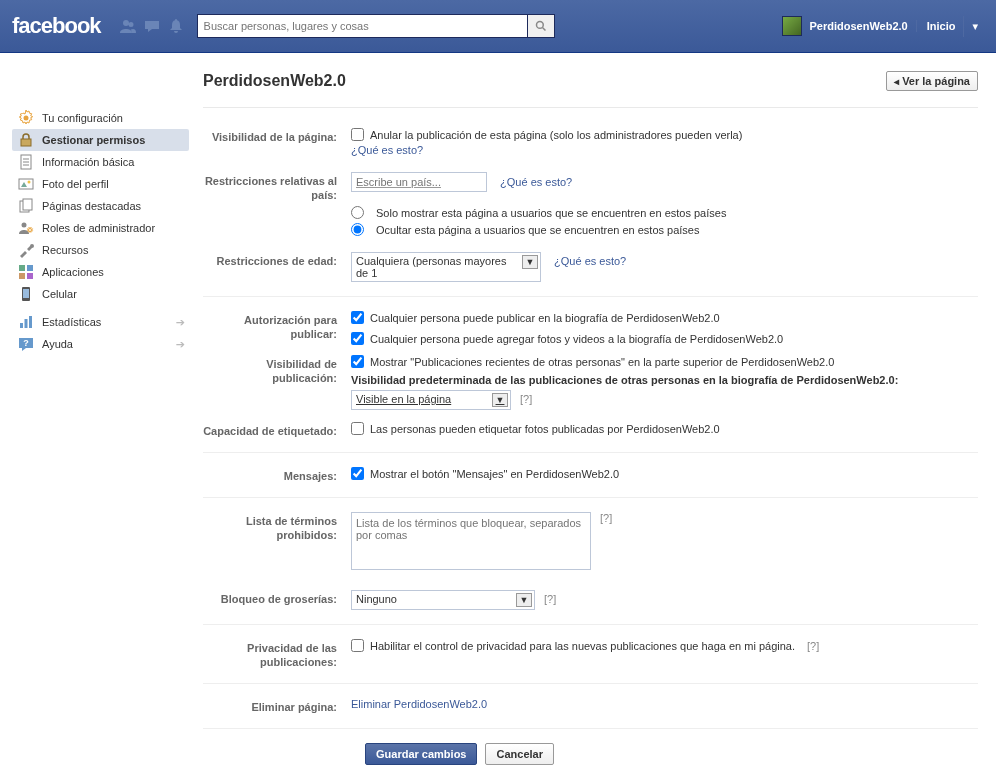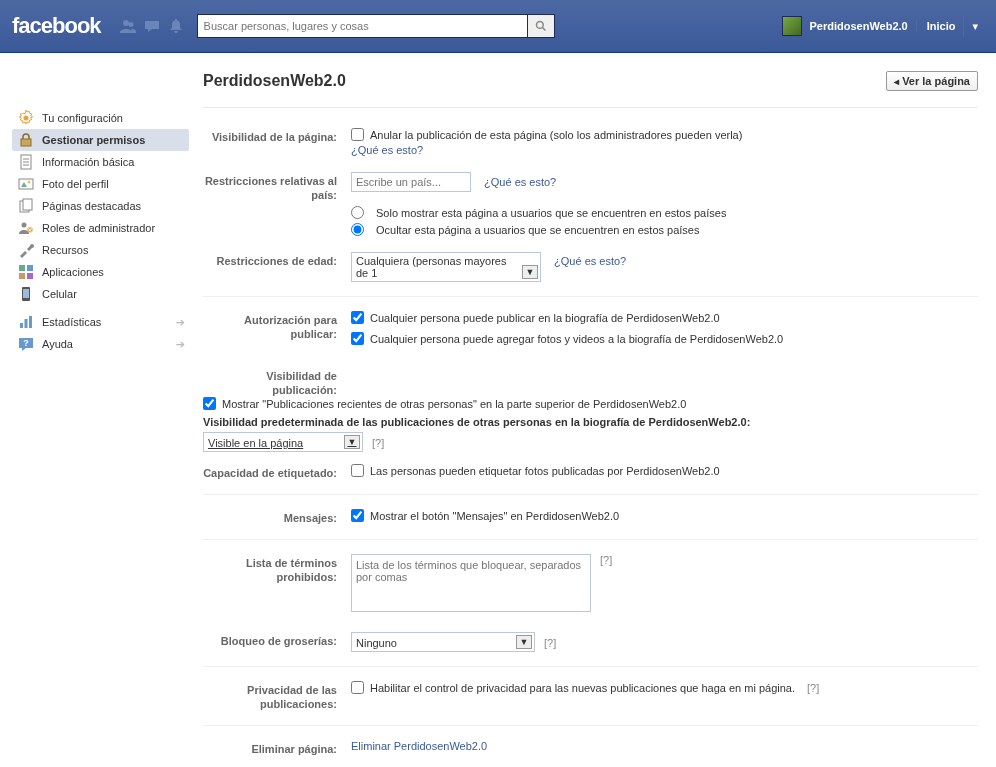--- a/index.html
+++ b/index.html
@@ -39,23 +39,23 @@
 
 .form { padding-top: 16px; }
 .row { display: flex; padding: 4px 0; }
 .label { width: 148px; text-align: right; padding-right: 14px; font-weight: bold; color: #666; padding-top: 2px; line-height: 14px; }
 .field { flex: 1; color: #333; }
 .field .sub { margin-top: 3px; }
 .chklabel { display: flex; align-items: center; gap: 6px; }
 .chk { width: 13px; height: 13px; }
 .help { color: #3b5998; font-size: 11px; margin-left: 10px; }
 .textinput { border: 1px solid #bdc7d8; padding: 3px 4px; font: inherit; width: 120px; }
-.textinput.country { width: 120px; color: #999; }
+.textinput.country { width: 136px; color: #999; text-decoration: underline; }
 .radio { margin-right: 6px; }
-.select { border: 1px solid #bdc7d8; padding: 2px 2px 2px 4px; font: inherit; background:#fff; display:inline-flex; align-items:flex-end; gap:2px; }
+.select { border: 1px solid #bdc7d8; padding: 2px 2px 2px 4px; font: inherit; background:#fff; display:inline-flex; align-items:flex-start; gap:2px; }
 .select .sval { flex:1; }
 .select .sarrow { border:1px solid #999; background:#eee; width:16px; height:14px; display:flex; align-items:center; justify-content:center; font-size:9px; }
 .textarea { border: 1px solid #bdc7d8; padding: 4px; font: inherit; color:#999; width: 240px; height: 58px; resize:none; }
 .q { color:#888; margin-left:6px; }
 
 hr.sep { border: none; border-top: 1px solid #eee; margin: 10px 0; }
 
 .buttons { display:flex; gap:8px; padding: 14px 0 0 162px; border-top:1px solid #eee; margin-top:10px; }
 .btn-primary { background: linear-gradient(#5b74a8,#3b5998); border:1px solid #29447e; color:#fff; font-weight:bold; padding:4px 10px; font:inherit; font-weight:bold; border-radius:2px; }
 .btn-default { background: linear-gradient(#fff,#eee); border:1px solid #999; color:#333; font-weight:bold; padding:4px 10px; font:inherit; font-weight:bold; border-radius:2px; }
@@ -259,21 +259,21 @@
             </label>
           <div style="margin-top:8px;">
             <label class="chklabel">
                 <input type="checkbox" class="chk" checked="" style="">
                 <span>Cualquier persona puede agregar fotos y videos a la biografía de PerdidosenWeb2.0</span>
               </label>
           </div>
         </div>
       </div>
 
-      <div class="row" style="margin-top:14px;flex-direction:column;">
+      <div class="row" style="margin-top:2px;">
         <div class="label">Visibilidad de publicación:</div>
         <div class="field">
           <label class="chklabel">
               <input type="checkbox" class="chk" checked="" style="">
               <span>Mostrar "Publicaciones recientes de otras personas" en la parte superior de PerdidosenWeb2.0</span>
             </label>
           <div class="boldnote">Visibilidad predeterminada de las publicaciones de otras personas en la biografía de PerdidosenWeb2.0:</div>
           <div style="margin-top:4px;">
             <span class="select" style="width:160px;text-decoration:underline;">
                 <span class="sval">Visible en la página</span>

